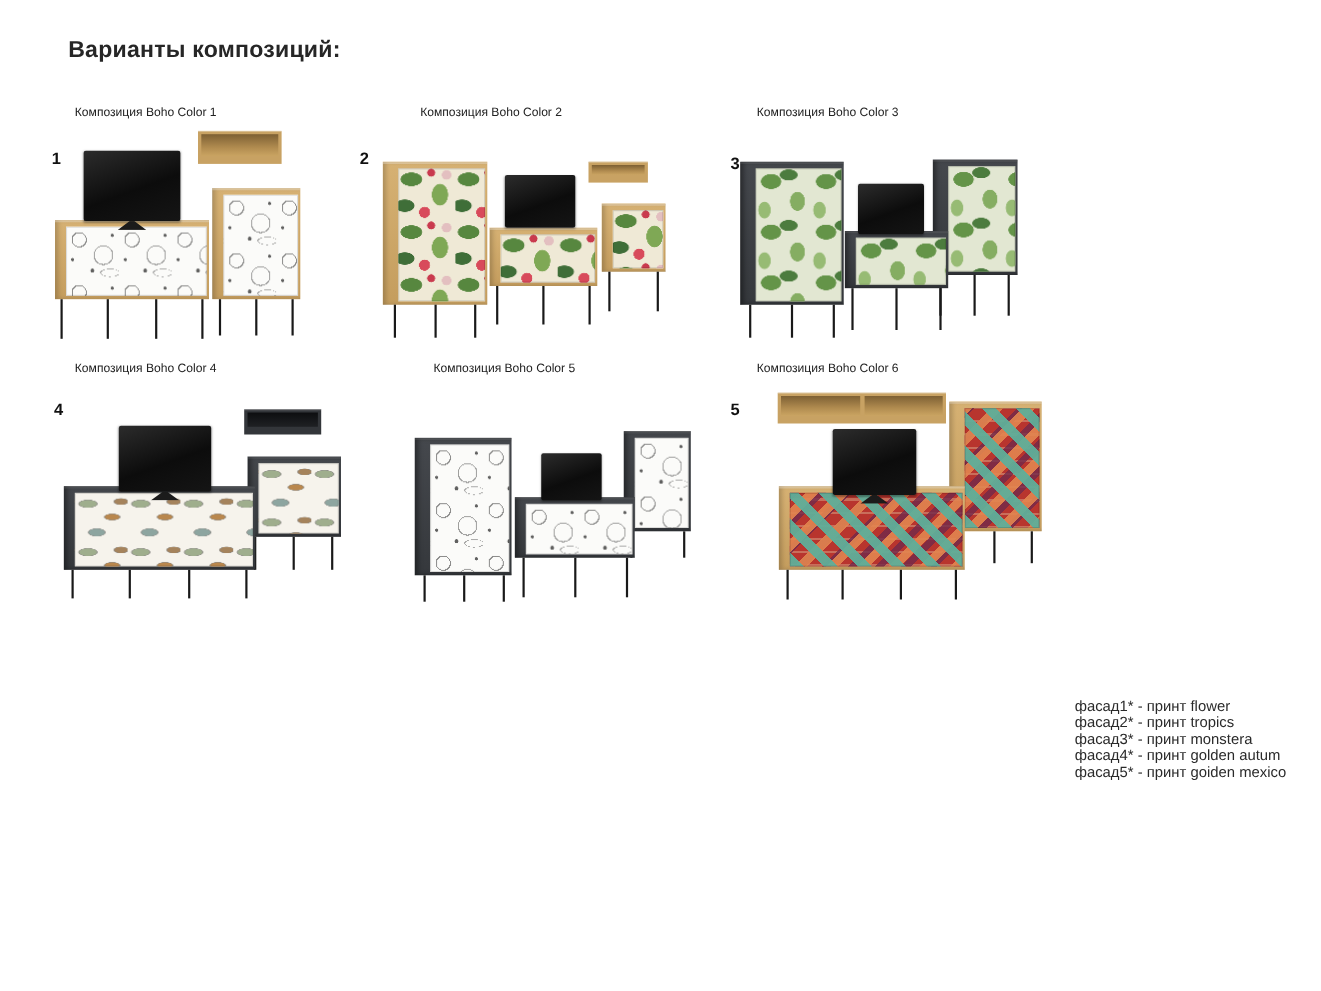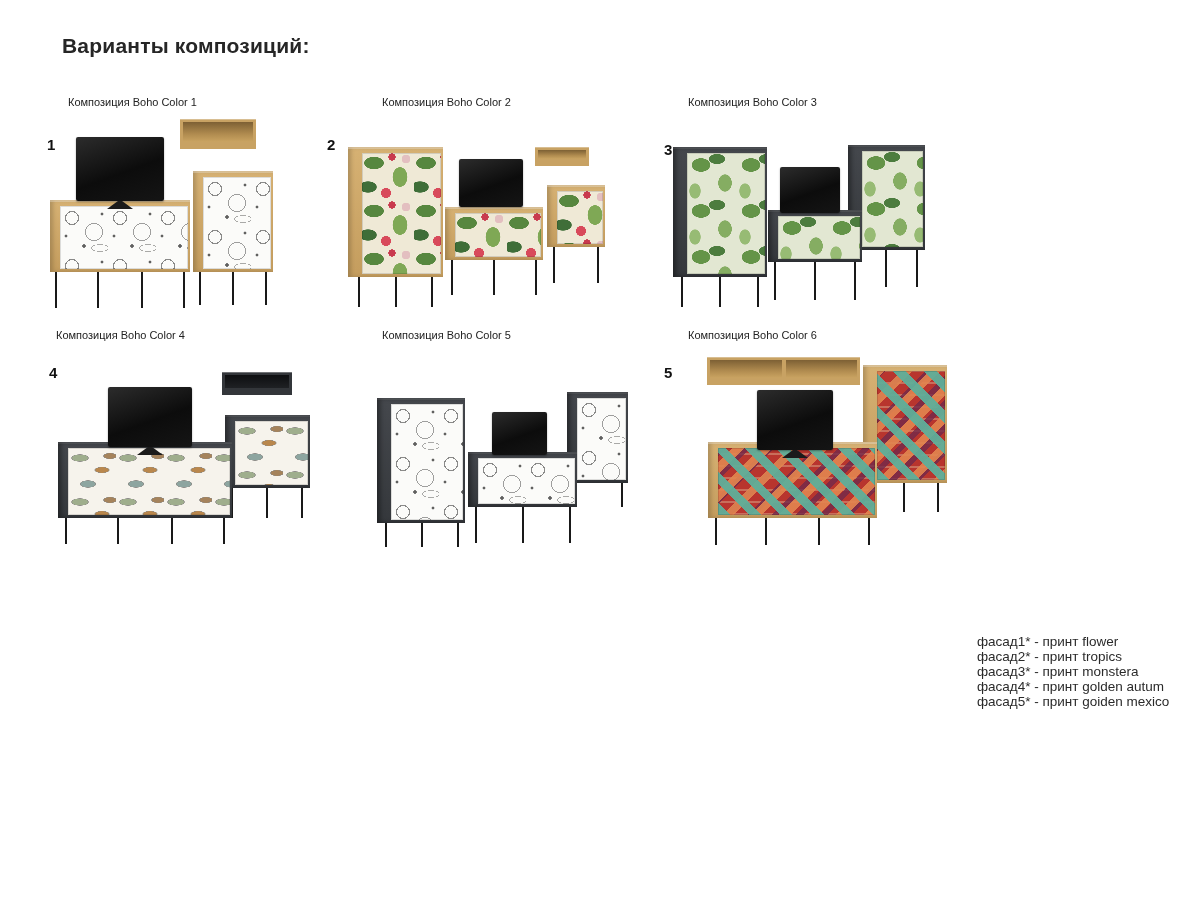--- a/index.html
+++ b/index.html
@@ -84,22 +84,22 @@
 </head>
 <body>
 
 <div class="page">
 
   <div class="title">Варианты композиций:</div>
 
   <div class="comp-label" style="left:68px;top:96px">Композиция Boho Color 1</div>
   <div class="comp-label" style="left:382px;top:96px">Композиция Boho Color 2</div>
   <div class="comp-label" style="left:688px;top:96px">Композиция Boho Color 3</div>
-  <div class="comp-label" style="left:56px;top:329px">Композиция Boho Color 4</div>
-  <div class="comp-label" style="left:382px;top:329px">Композиция Boho Color 5</div>
+  <div class="comp-label" style="left:68px;top:329px">Композиция Boho Color 4</div>
+  <div class="comp-label" style="left:394px;top:329px">Композиция Boho Color 5</div>
   <div class="comp-label" style="left:688px;top:329px">Композиция Boho Color 6</div>
 
   <div class="comp-number" style="left:47px;top:136px">1</div>
   <div class="comp-number" style="left:327px;top:136px">2</div>
   <div class="comp-number" style="left:664px;top:141px">3</div>
   <div class="comp-number" style="left:49px;top:364px">4</div>
   <div class="comp-number" style="left:664px;top:364px">5</div>
 
   <div class="scene" style="left:45px;top:115px;width:235px;height:195px">
     <div class="piece shelf" style="left:135px;top:4px;width:76px;height:30px">

